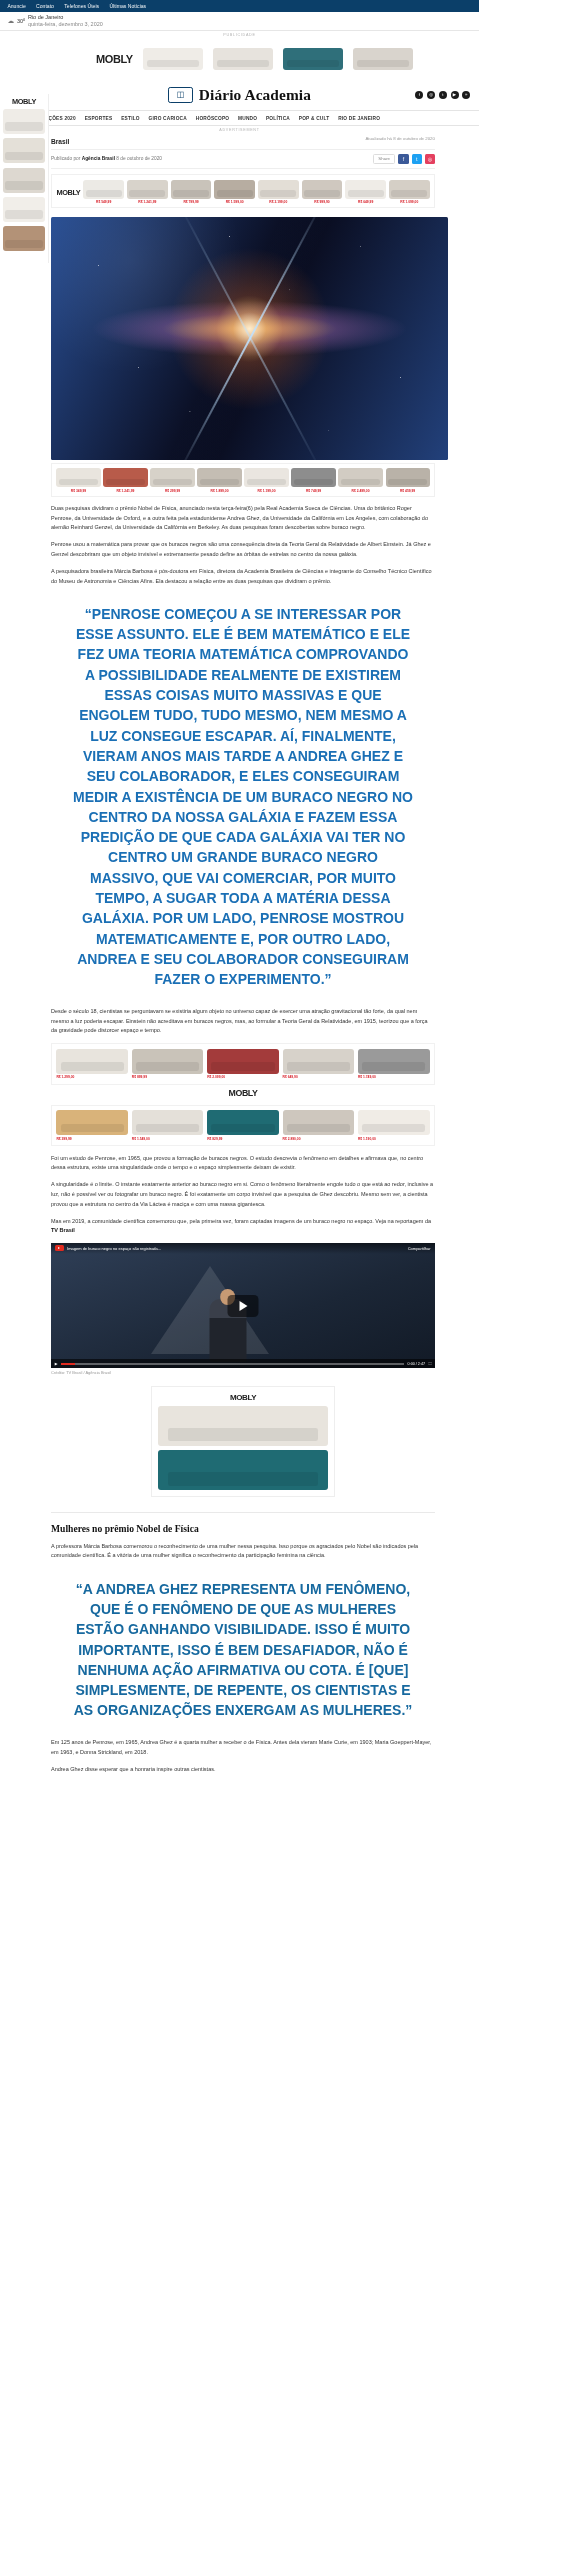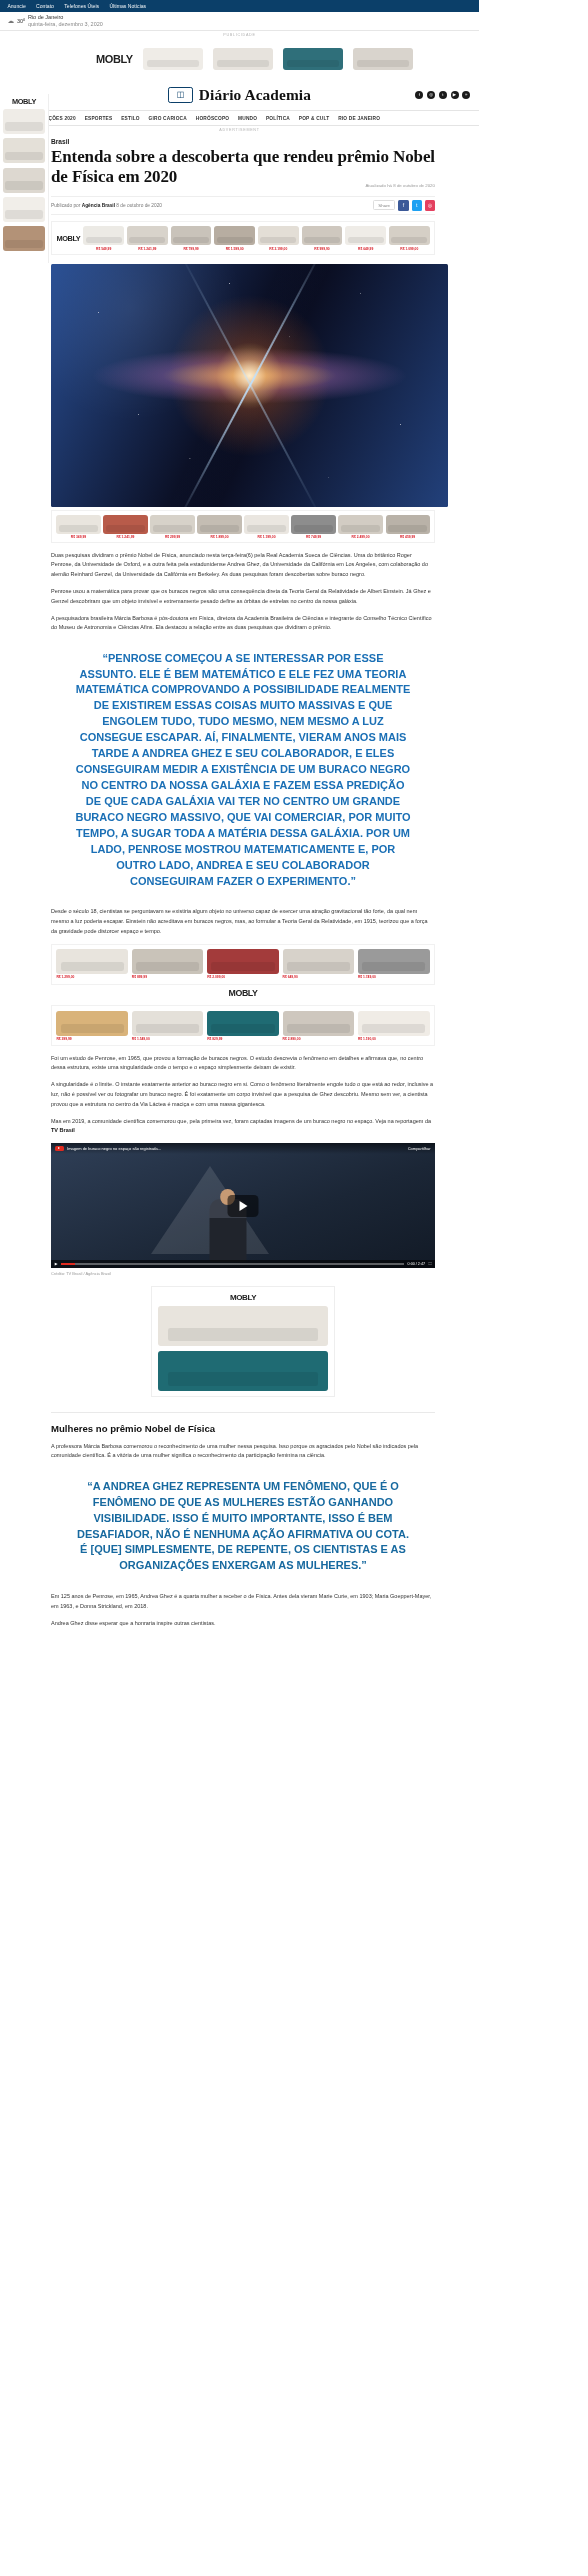--- a/index.html
+++ b/index.html
@@ -243,31 +243,31 @@
     line-height:1.75;
     color:#333;
     margin:7.4px 0;
     text-align:left;
   }
   p.body b { color:#111; }
 
   .pullquote {
     color:#1a6fb5;
     font-weight:700;
-    font-size:11px;
+    font-size:14px;
     line-height:1.45;
     text-align:center;
     padding:7.4px 22px;
     margin:10.3px 0;
     text-transform:uppercase;
   }
   .pullquote.dark { color:#17699f; }
 
   .subhead {
-    font-family:Liberation Sans, sans-serif;
+    font-family:Liberation Serif, serif;
     font-size:9.6px;
     font-weight:700;
     color:#111;
     border-top:0.7px solid #e9e9e9;
     padding-top:10.3px;
     margin:14.7px 0 5.9px;
   }
 
   
   .video {
@@ -402,21 +402,20 @@
     <div class="cell">
         <div class="sofa" style="background:#b39277;"></div>
       </div>
   </div>
 
   <div class="adlabel">Advertisement</div>
 
   <div class="article">
 
     <div class="kicker">Brasil</div>
-    <h1 class="headline">Entenda sobre a descoberta que rendeu prêmio Nobel de Física em 2020</h1>
     <div class="updated">Atualizado há 8 de outubro de 2020</div>
 
     <div class="byline-row">
       <div class="byline">
         <span>Publicado por</span>
         <b>Agência Brasil</b>
         <span>8 de outubro de 2020</span>
       </div>
       <div class="share-box">
         <span class="share-label">Share</span>

